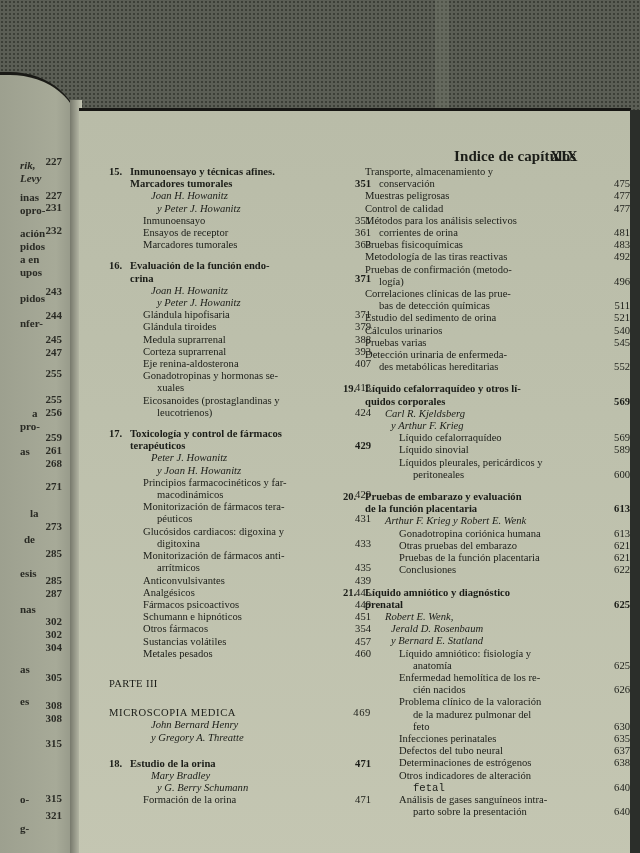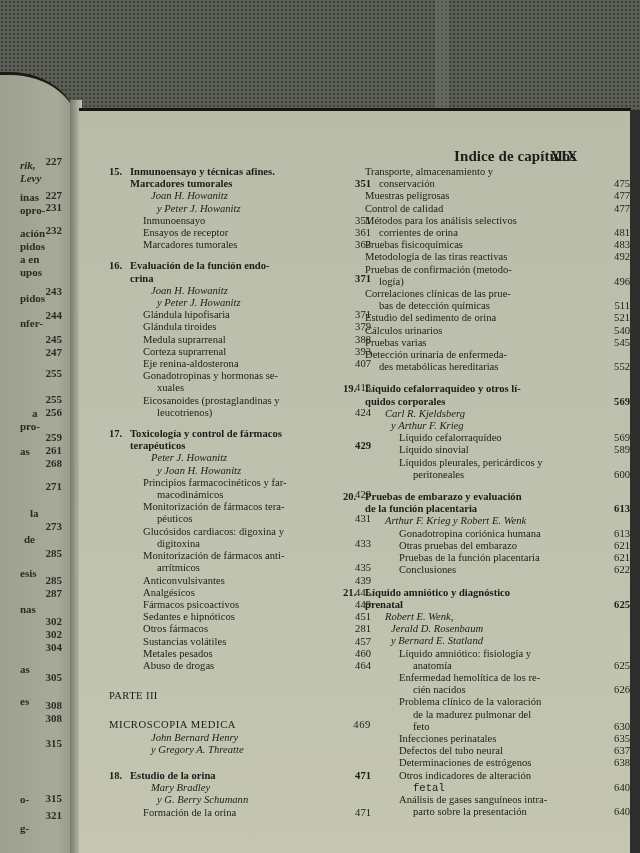--- a/index.html
+++ b/index.html
@@ -260,47 +260,41 @@
         <span class="pnum">445</span>
       </div>
       <div class="sub">
         <div class="title">
           <div class="line">Fármacos psicoactivos</div>
         </div>
         <span class="pnum">449</span>
       </div>
       <div class="sub">
         <div class="title">
-          <div class="line">Sedantes e hipnóticos</div>
+          <div class="line">Schumann e hipnóticos</div>
         </div>
         <span class="pnum">451</span>
       </div>
       <div class="sub">
         <div class="title">
           <div class="line">Otros fármacos</div>
         </div>
-        <span class="pnum">281</span>
+        <span class="pnum">354</span>
       </div>
       <div class="sub">
         <div class="title">
           <div class="line">Sustancias volátiles</div>
         </div>
         <span class="pnum">457</span>
       </div>
       <div class="sub">
         <div class="title">
           <div class="line">Metales pesados</div>
         </div>
         <span class="pnum">460</span>
-      </div>
-      <div class="sub">
-        <div class="title">
-          <div class="line">Abuso de drogas</div>
-        </div>
-        <span class="pnum">464</span>
       </div>
       <div class="part">PARTE III</div>
       <div class="part-title"><span>MICROSCOPIA MEDICA</span><span class="pnum">469</span></div>
       <div class="author">John Bernard Henry</div>
       <div class="author">y Gregory A. Threatte</div>
       <div style="margin-top: 14px;">
         <div class="entry chap">
           <span class="num">18.</span>
           <div class="title">
             <div class="line">Estudio de la orina</div>

